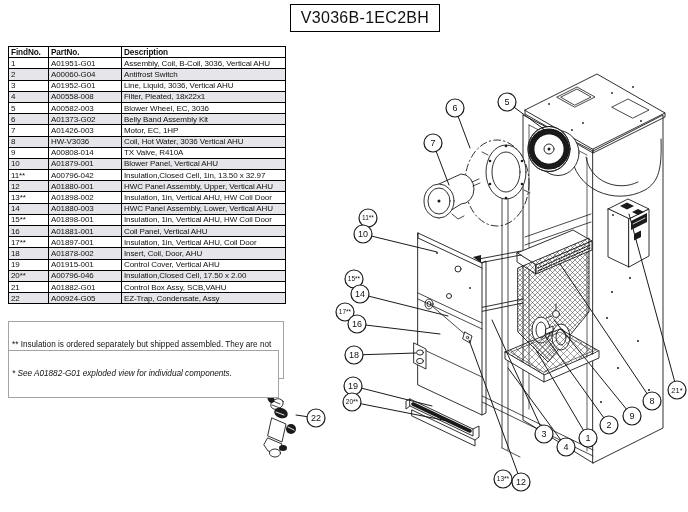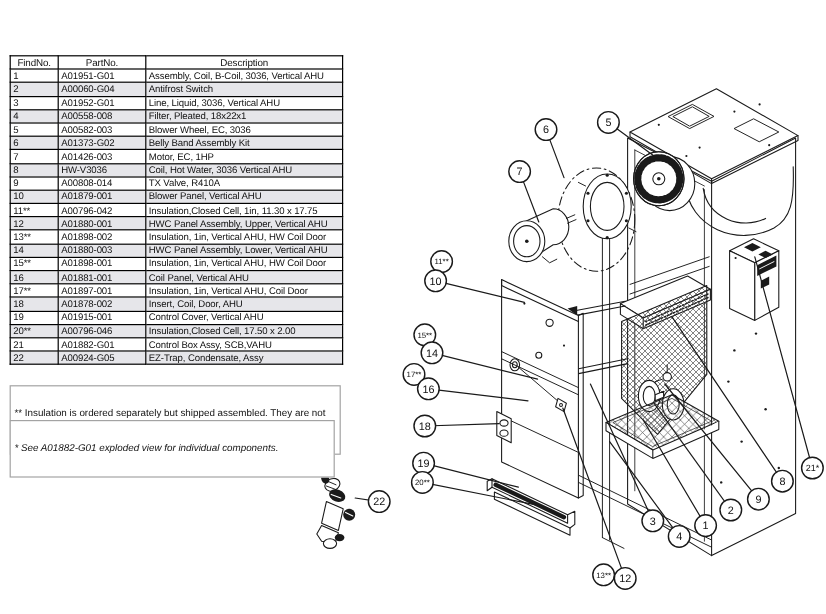--- a/index.html
+++ b/index.html
@@ -3,35 +3,38 @@
 <meta charset="utf-8">
 <style>
   html,body{margin:0;padding:0;background:#fff;}
   body{width:688px;height:512px;position:relative;font-family:"Liberation Sans",sans-serif;color:#111;overflow:hidden;}
   .page{position:absolute;inset:0;}
   .title-box{position:absolute;left:290px;top:4px;width:148px;height:26px;border:1.5px solid #000;
     display:flex;align-items:center;justify-content:center;font-size:16px;letter-spacing:.3px;background:#fff;z-index:3;}
   table.parts{position:absolute;left:8px;top:46px;border-collapse:collapse;table-layout:fixed;background:#fff;z-index:3;}
   table.parts th,table.parts td{border:1px solid #000;font-size:8px;line-height:9px;height:10.2px;
     padding:0 2px;text-align:left;white-space:nowrap;overflow:hidden;font-weight:normal;letter-spacing:-0.1px;}
-  table.parts th{font-weight:normal;font-size:8.2px;text-align:center;}
+  table.parts th{font-weight:bold;font-size:8.2px;}
   table.parts tbody tr:nth-child(even){background:#e6e6ea;}
   .c-find{width:40px}.c-part{width:73px}.c-desc{width:164px}
   .note{position:absolute;left:8px;border:1px solid #a3a3a3;font-size:8.2px;line-height:10px;
     padding:18px 3px;background:#fff;z-index:3;}
   .note-1{top:321px;width:268px;}
   .note-2{top:350px;width:263px;font-style:italic;}
   svg.diagram{position:absolute;left:0;top:0;z-index:1;}
   svg.diagram *{vector-effect:non-scaling-stroke;}
 </style>
 </head>
 <body>
 
 <div class="page">
 
+  <div class="title-box">
+    <span>V3036B-1EC2BH</span>
+  </div>
 
   <table class="parts">
     <colgroup>
         <col class="c-find">
         <col class="c-part">
         <col class="c-desc">
       </colgroup>
     <thead>
       <tr>
         <th>FindNo.</th>
@@ -86,21 +89,21 @@
           <td>TX Valve, R410A</td>
         </tr>
         <tr>
           <td>10</td>
           <td>A01879-001</td>
           <td>Blower Panel, Vertical AHU</td>
         </tr>
         <tr>
           <td>11**</td>
           <td>A00796-042</td>
-          <td>Insulation,Closed Cell, 1in, 11.30 x 17.75</td>
+          <td>Insulation,Closed Cell, 1in, 13.50 x 32.97</td>
         </tr>
         <tr>
           <td>12</td>
           <td>A01880-001</td>
           <td>HWC Panel Assembly, Upper, Vertical AHU</td>
         </tr>
         <tr>
           <td>13**</td>
           <td>A01898-002</td>
           <td>Insulation, 1in, Vertical AHU, HW Coil Door</td>

